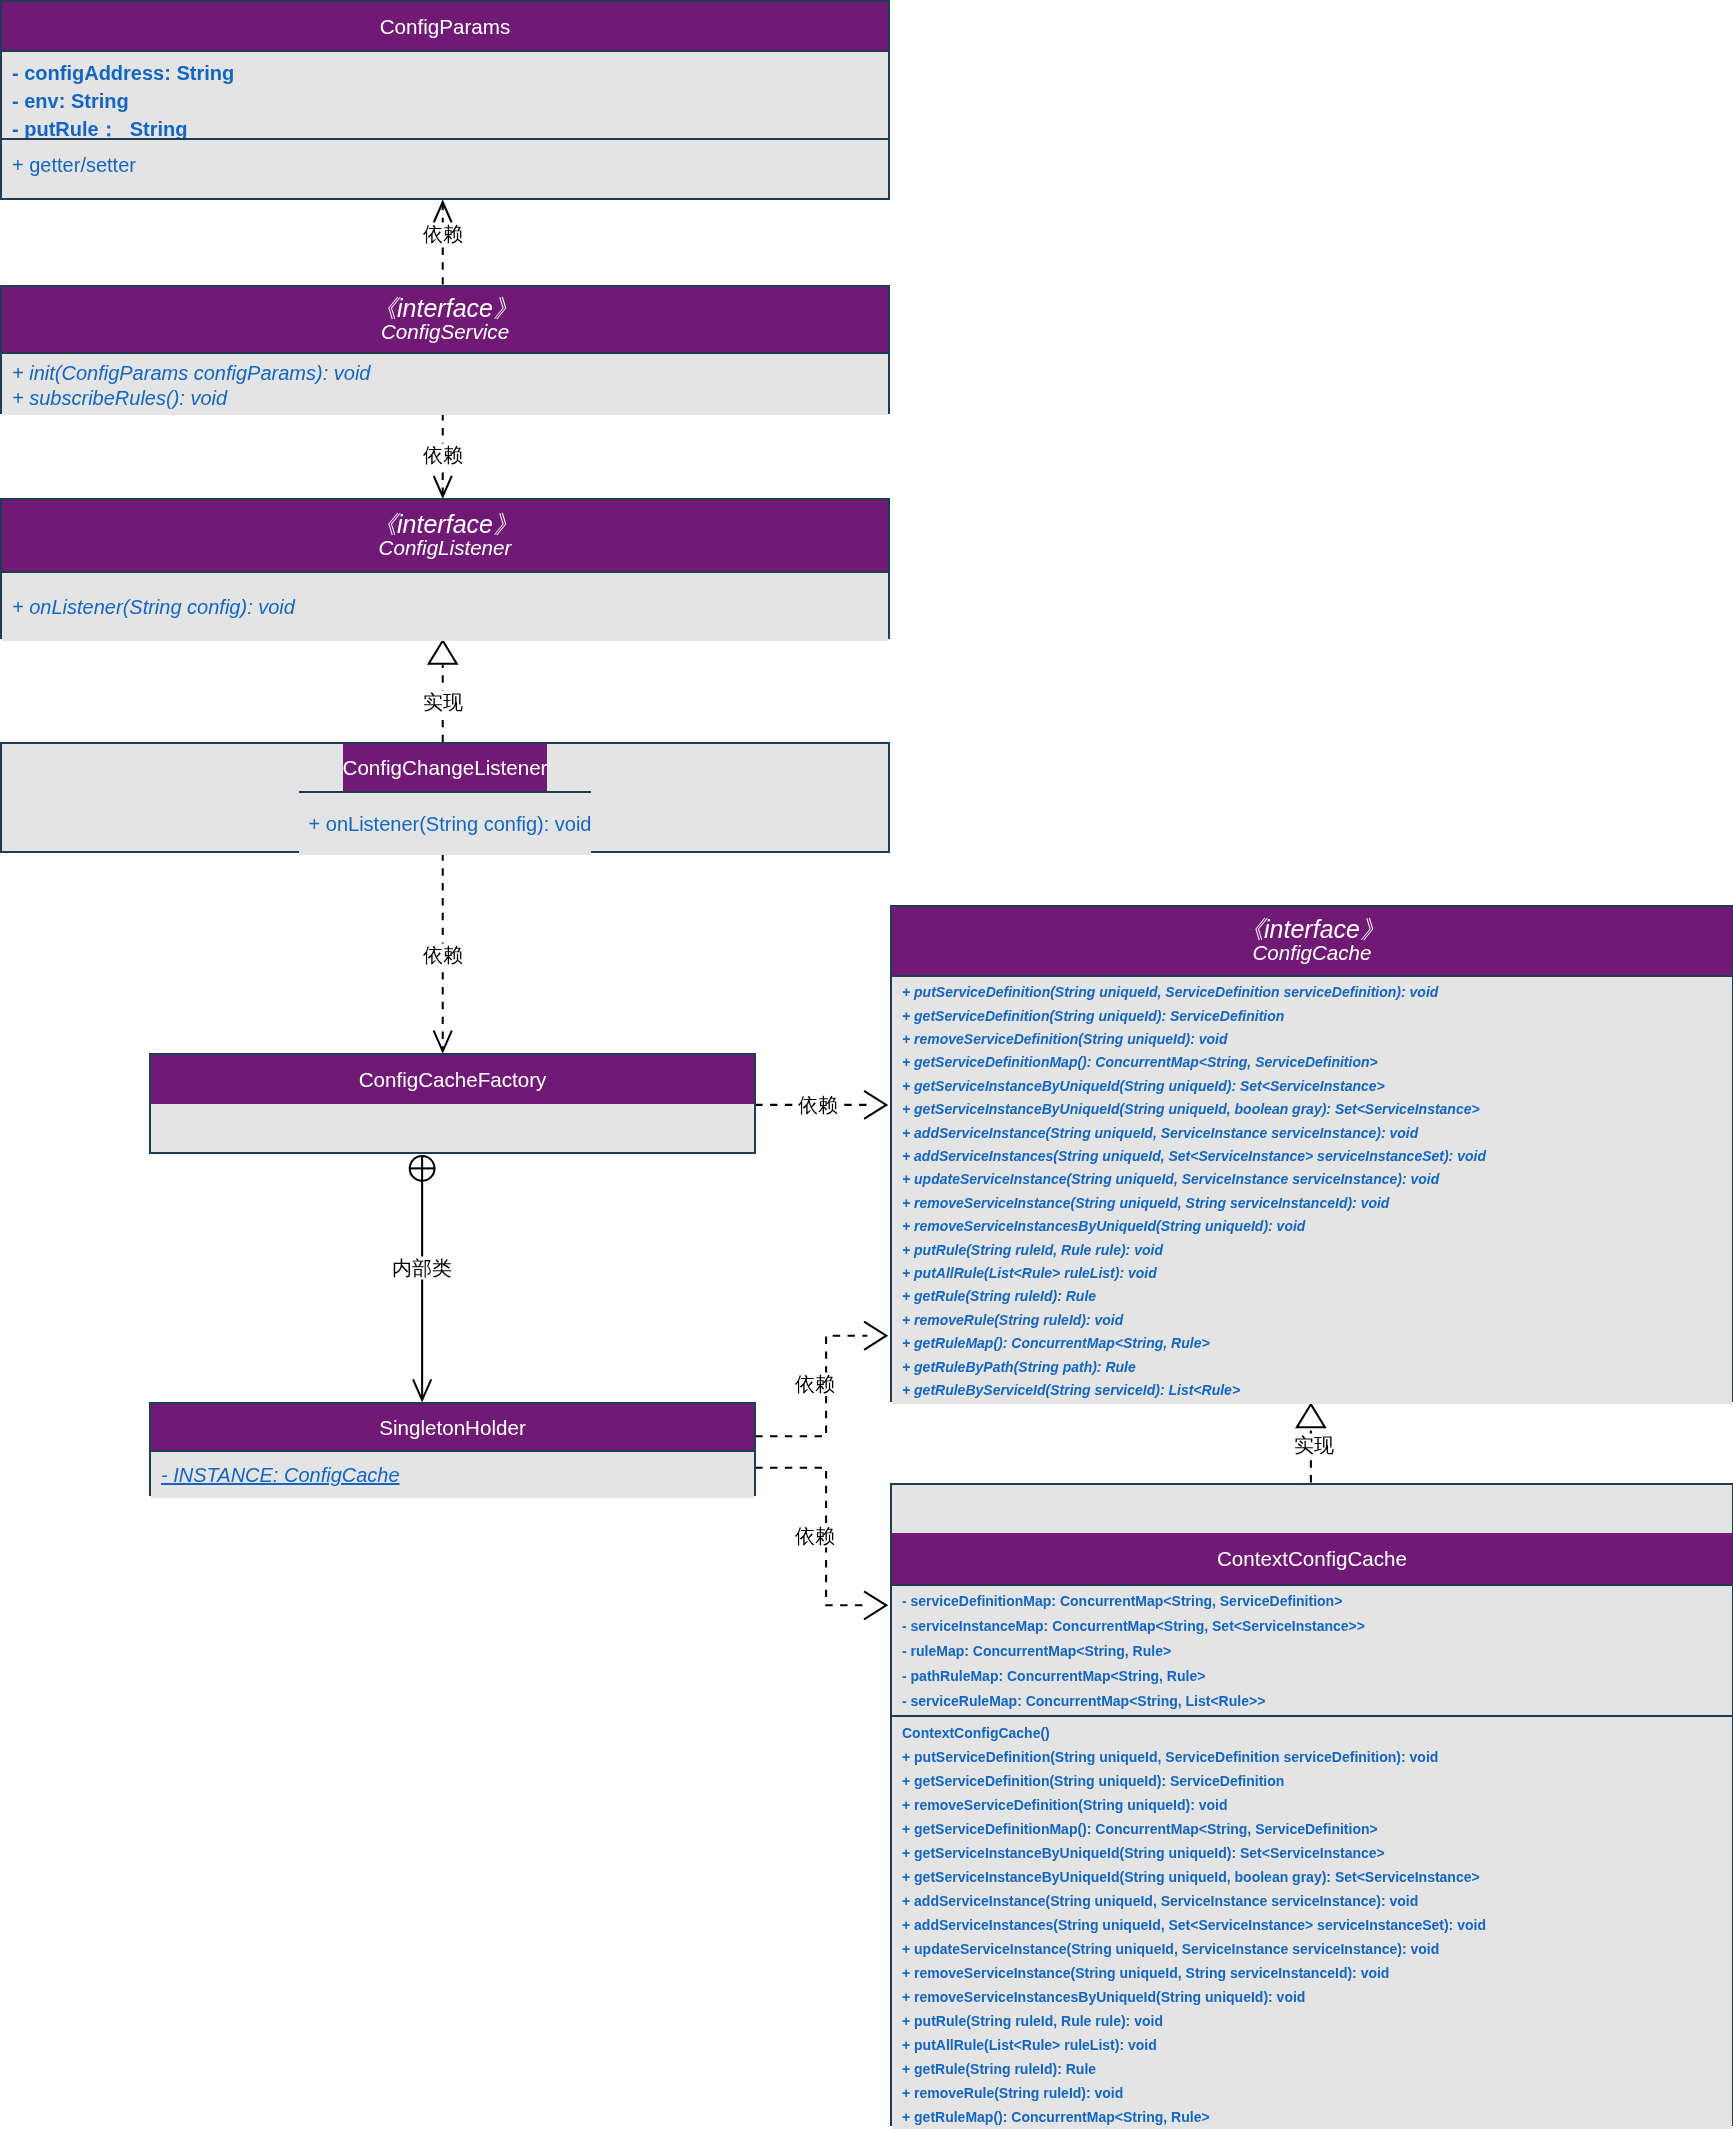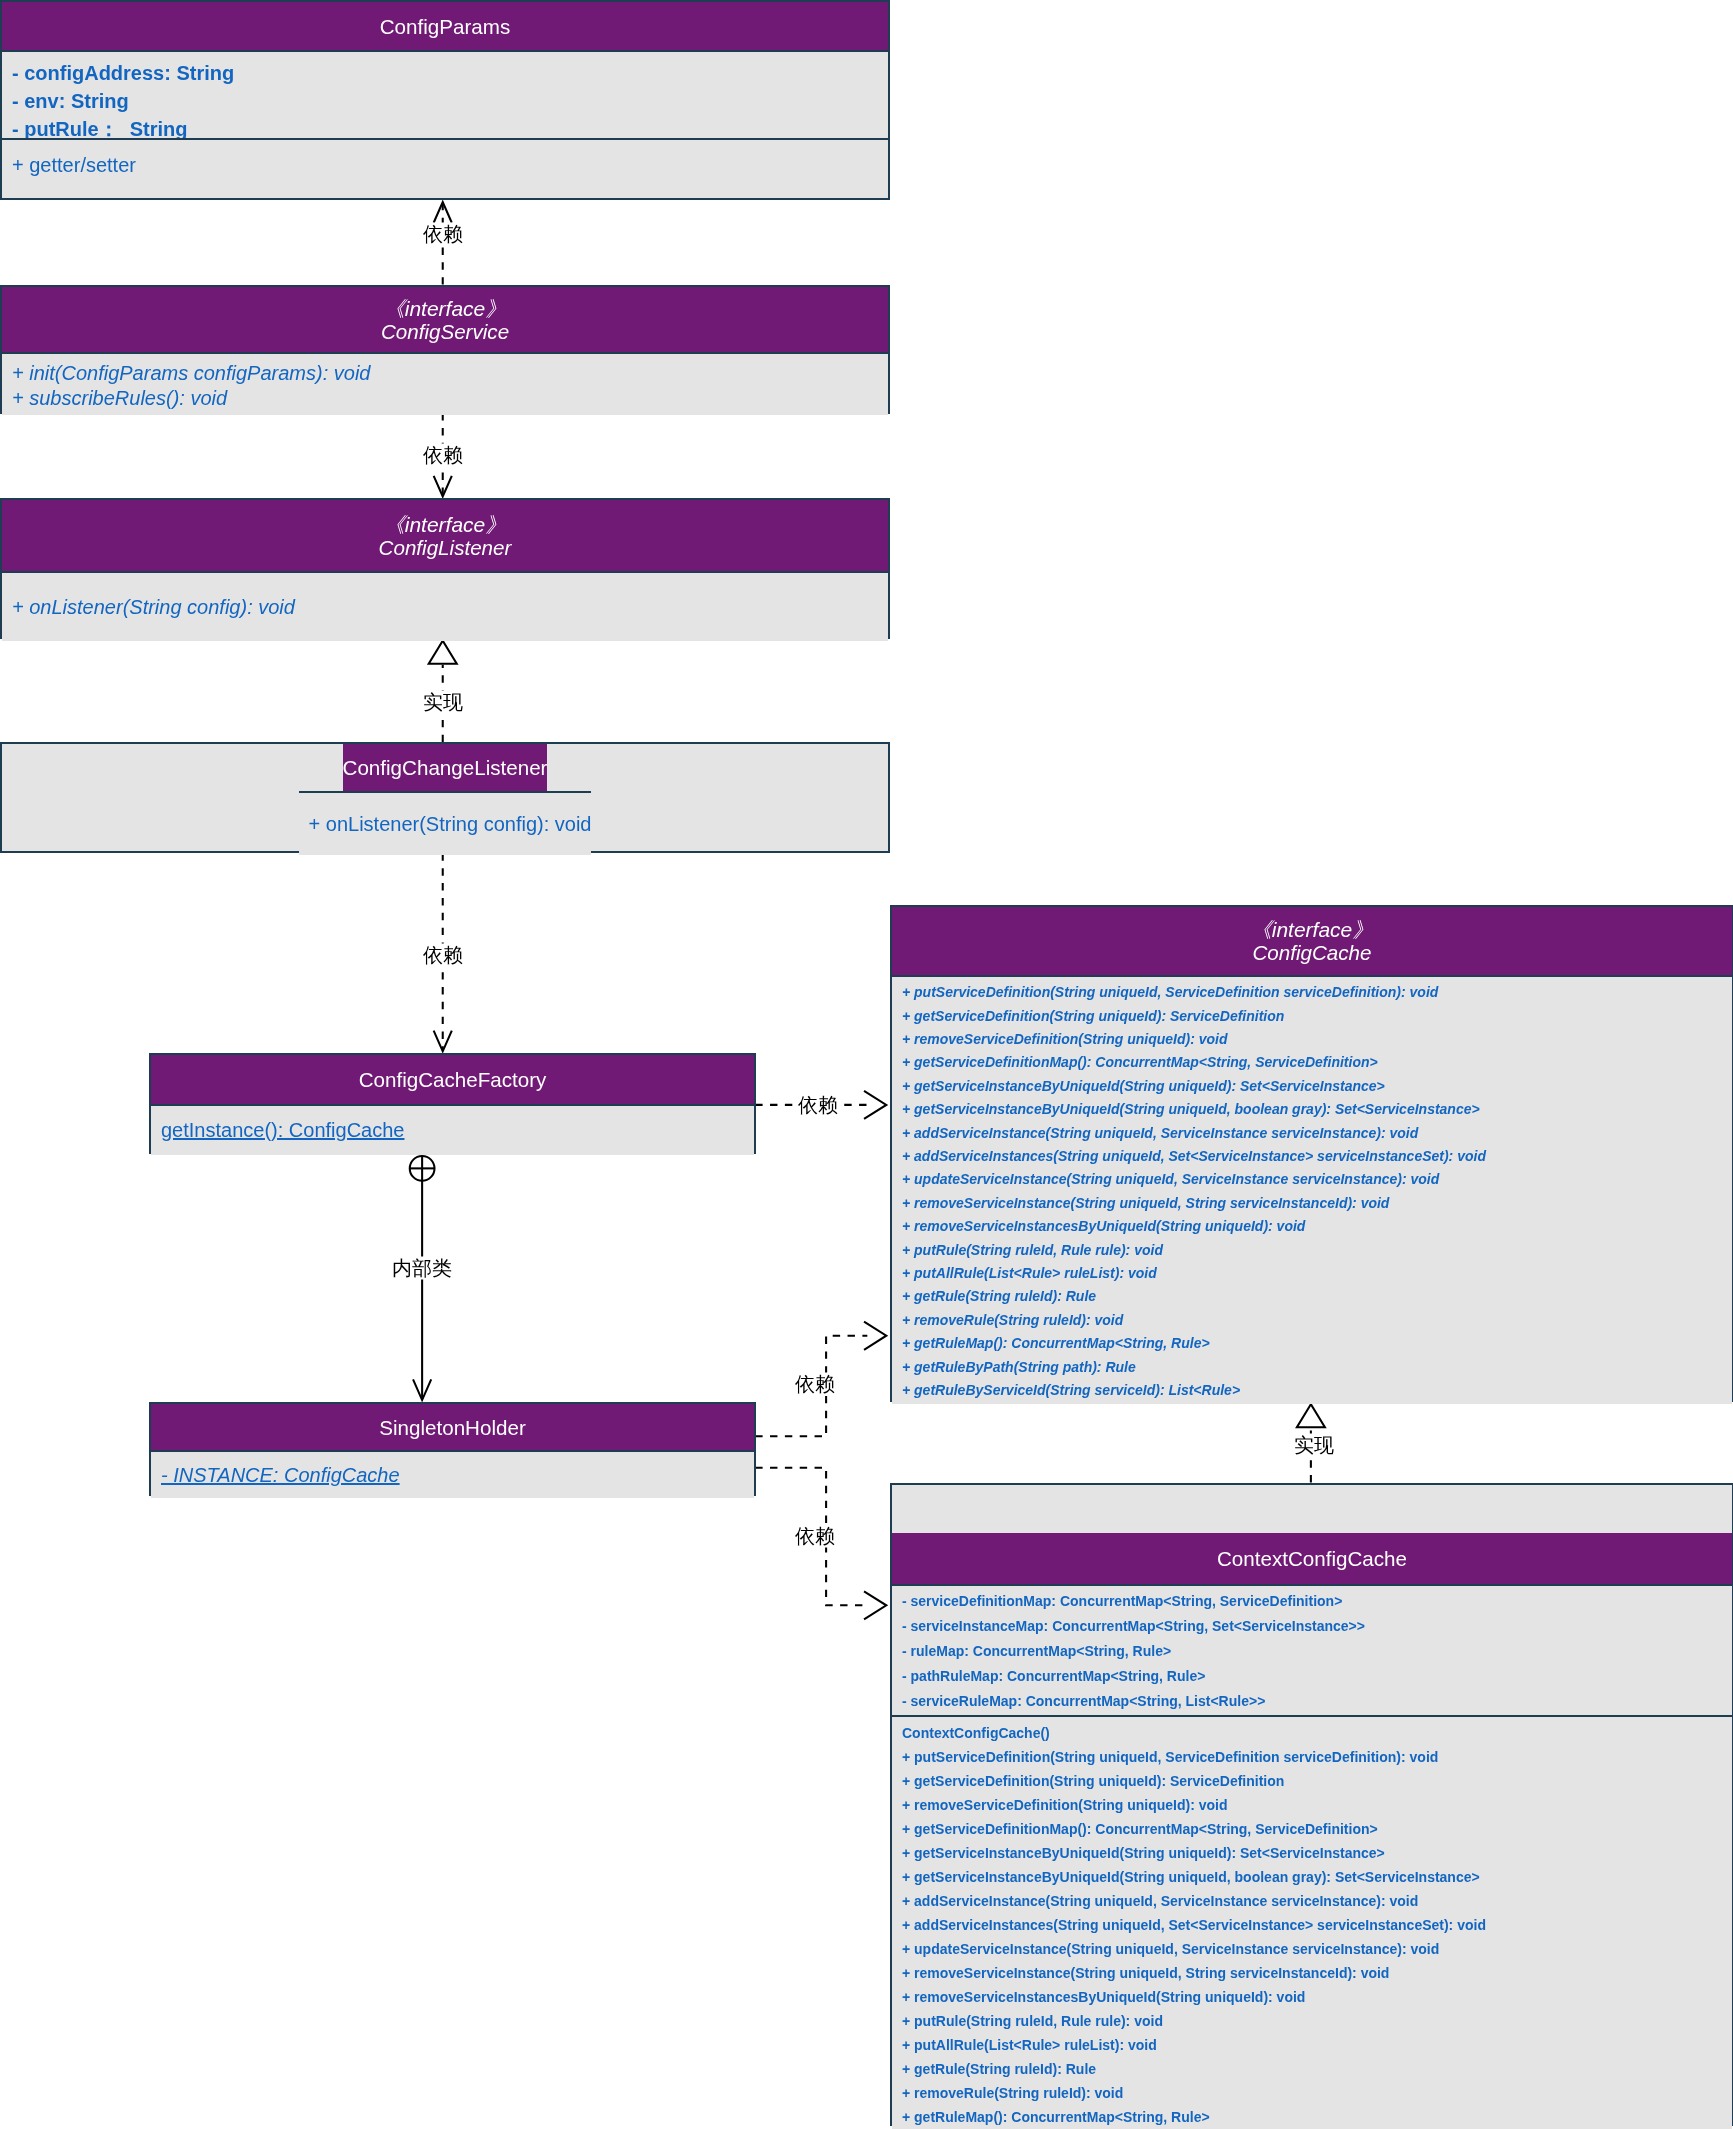--- a/index.html
+++ b/index.html
@@ -3,21 +3,21 @@
 <meta charset="utf-8">
 <style>
   html,body{margin:0;padding:0;background:#ffffff;}
   .canvas{position:relative;width:1733px;height:2129px;background:#ffffff;overflow:hidden;
           font-family:"Liberation Sans","DejaVu Sans",sans-serif;}
   svg.edges{position:absolute;left:0;top:0;width:1733px;height:2129px;pointer-events:none;}
   .uml-box{position:absolute;box-sizing:border-box;border:2.5px solid #1F3D52;background:#E4E4E4;
            display:flex;flex-direction:column;}
   .hdr{background:#701a75;color:#ffffff;display:flex;flex-direction:column;justify-content:center;
        align-items:center;text-align:center;font-size:20.6px;line-height:23px;flex:0 0 auto;}
-  .hdr .stereo{font-size:21px;}
+  .hdr .stereo{font-size:25px;}
   .ital{font-style:italic;}
   .sec{box-sizing:border-box;border-top:2.5px solid #1F3D52;background:#E4E4E4;color:#1266C1;
        overflow:hidden;flex:0 0 auto;}
   .sec .row{white-space:pre;}
   .sec.center{display:flex;flex-direction:column;justify-content:center;}
   .u .row{text-decoration:underline;}
   .edge-label{position:absolute;transform:translate(-50%,-50%);background:#ffffff;color:#000000;
               font-size:20px;line-height:21.4px;padding:0.8px 2.5px;white-space:nowrap;}
   
   .m24{font-size:20px;}
@@ -124,23 +124,20 @@
 
   <div class="uml-box" style="left:0px;top:742px;width:890px;height:111px;align-items:center;">
     <div class="hdr" style="height:47px;">ConfigChangeListener</div>
     <div class="sec center m24" style="height:64px;padding-left:10px;">
         <div class="row">+ onListener(String config): void</div>
       </div>
   </div>
 
   <div class="uml-box" style="left:149px;top:1053px;width:607px;height:101px;">
     <div class="hdr" style="height:49px;">ConfigCacheFactory</div>
-    <div class="sec center u m24" style="height:51px;padding-left:10px;">
-        <div class="row">getInstance(): ConfigCache</div>
-      </div>
   </div>
 
   <div class="uml-box" style="left:149px;top:1402px;width:607px;height:94px;">
     <div class="hdr" style="height:46px;">SingletonHolder</div>
     <div class="sec center u ital m24" style="height:48px;padding-left:10px;">
         <div class="row">- INSTANCE: ConfigCache</div>
       </div>
   </div>
 
   <div class="uml-box" style="left:890px;top:905px;width:844px;height:497px;">

